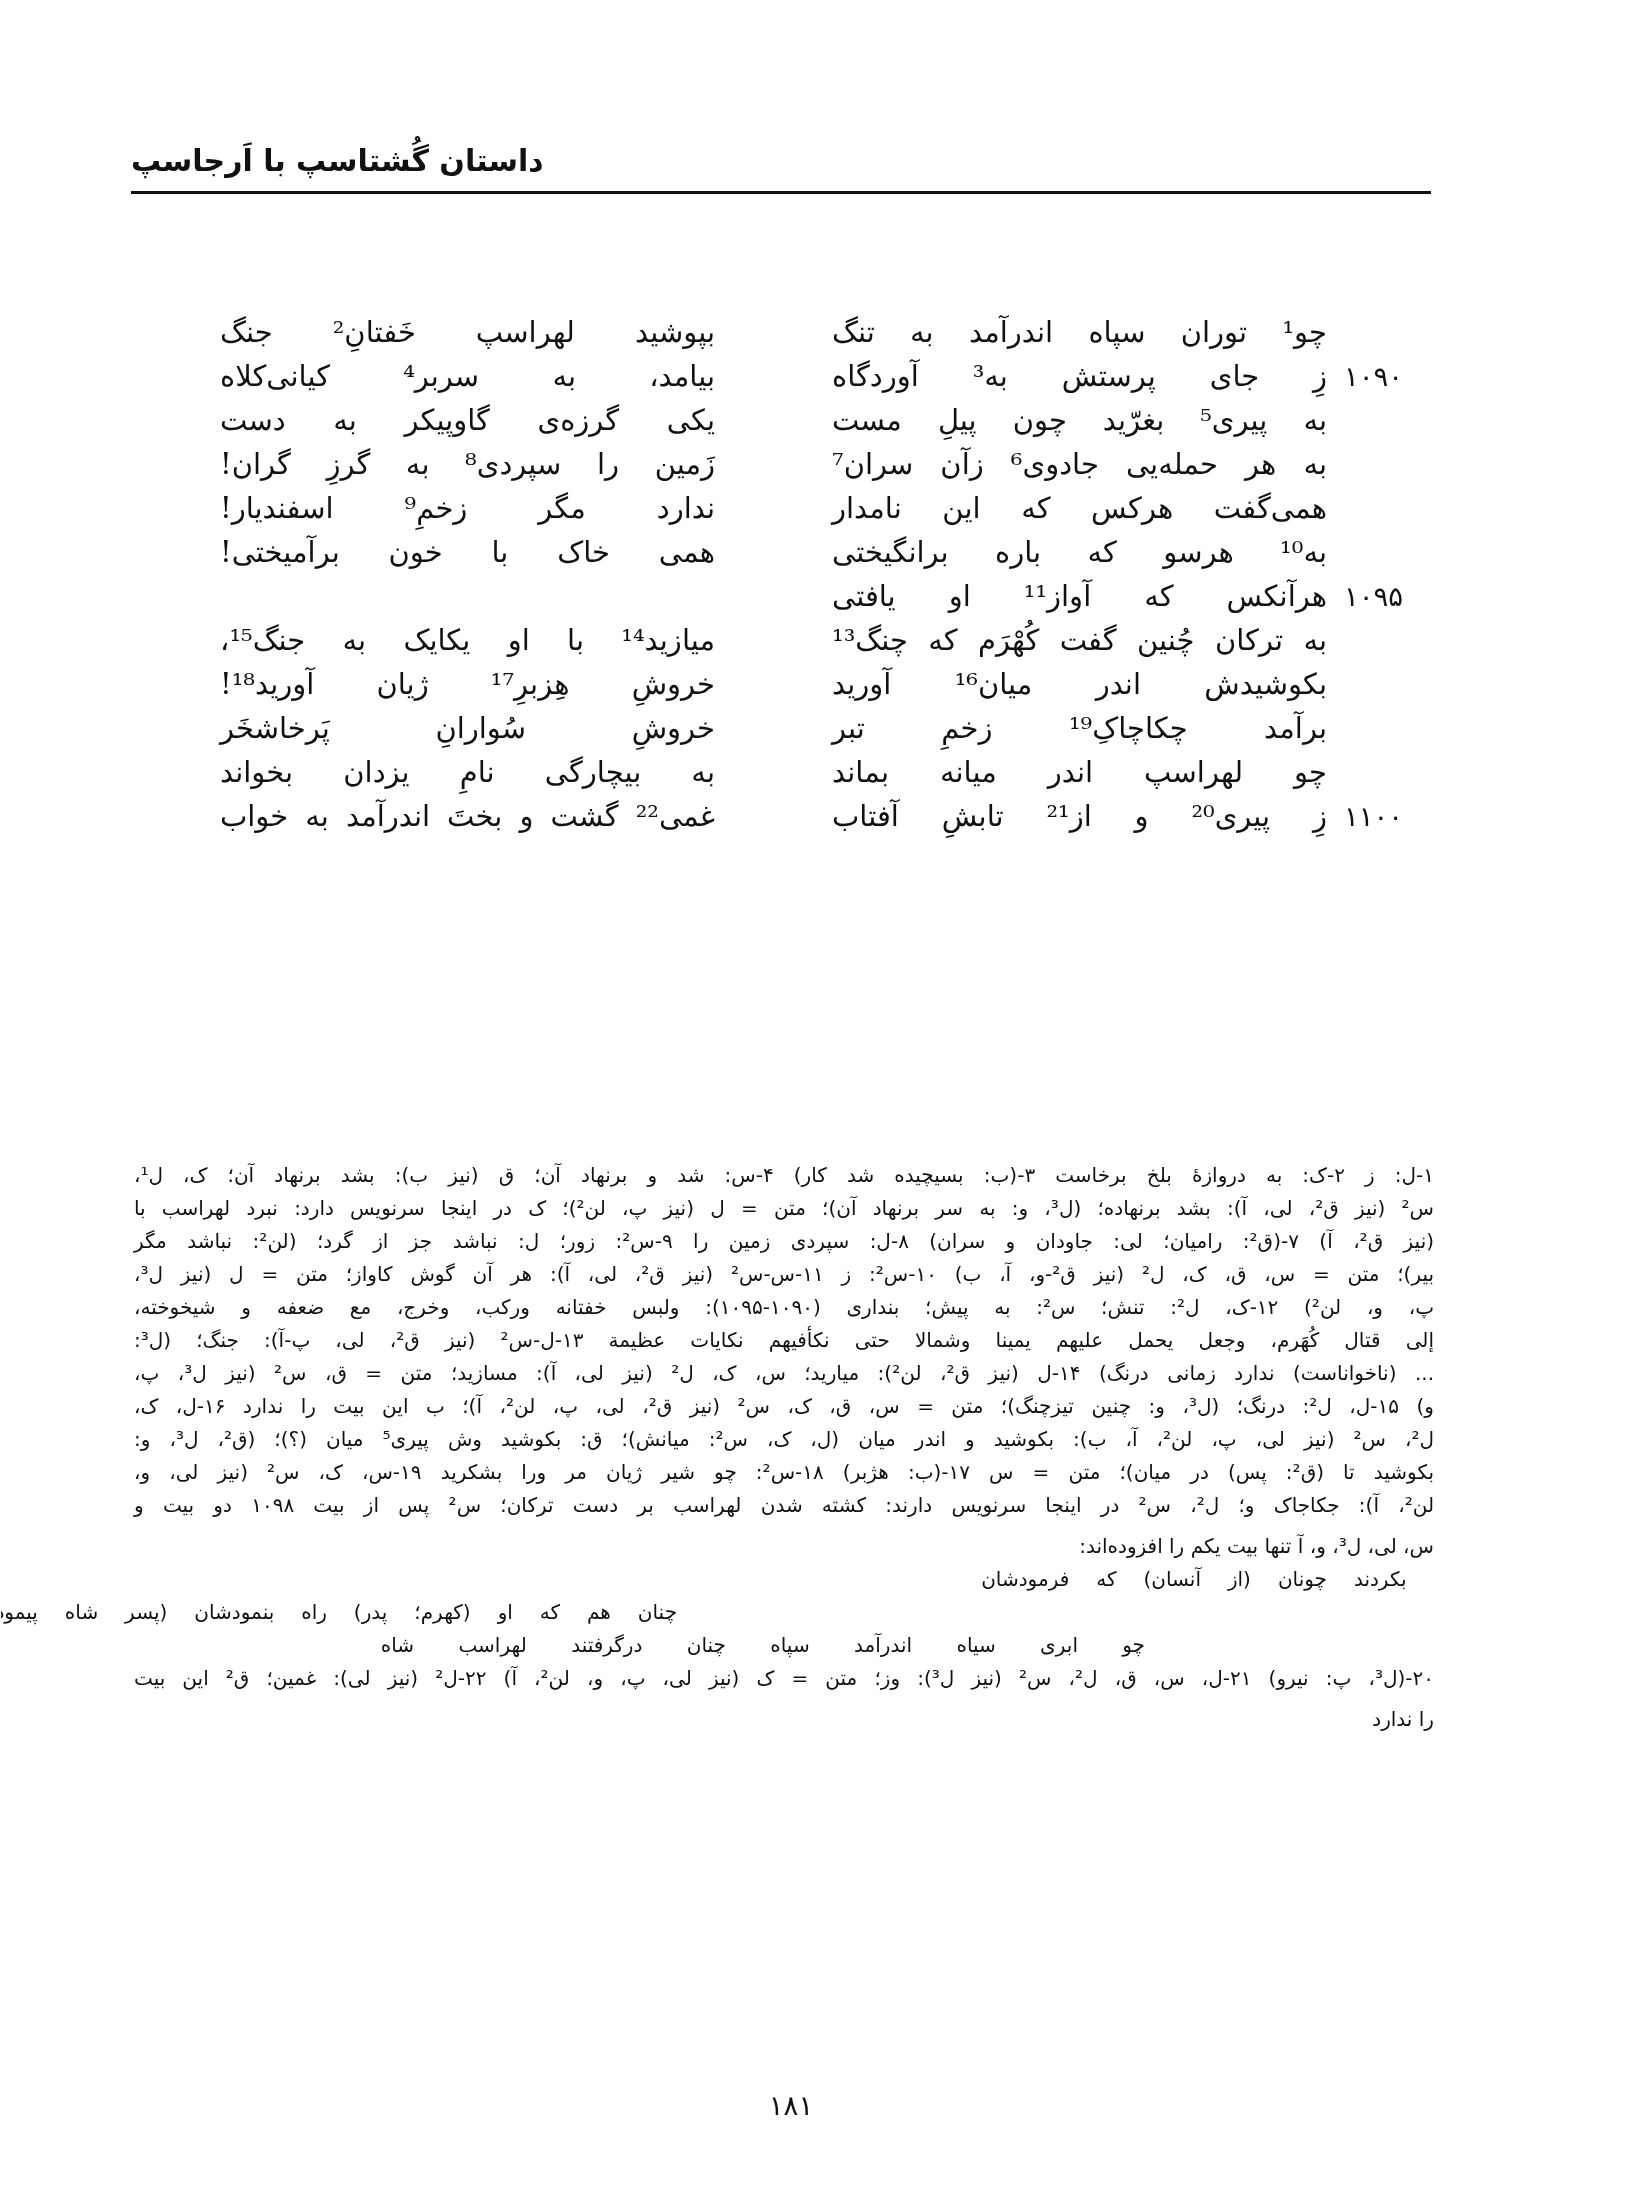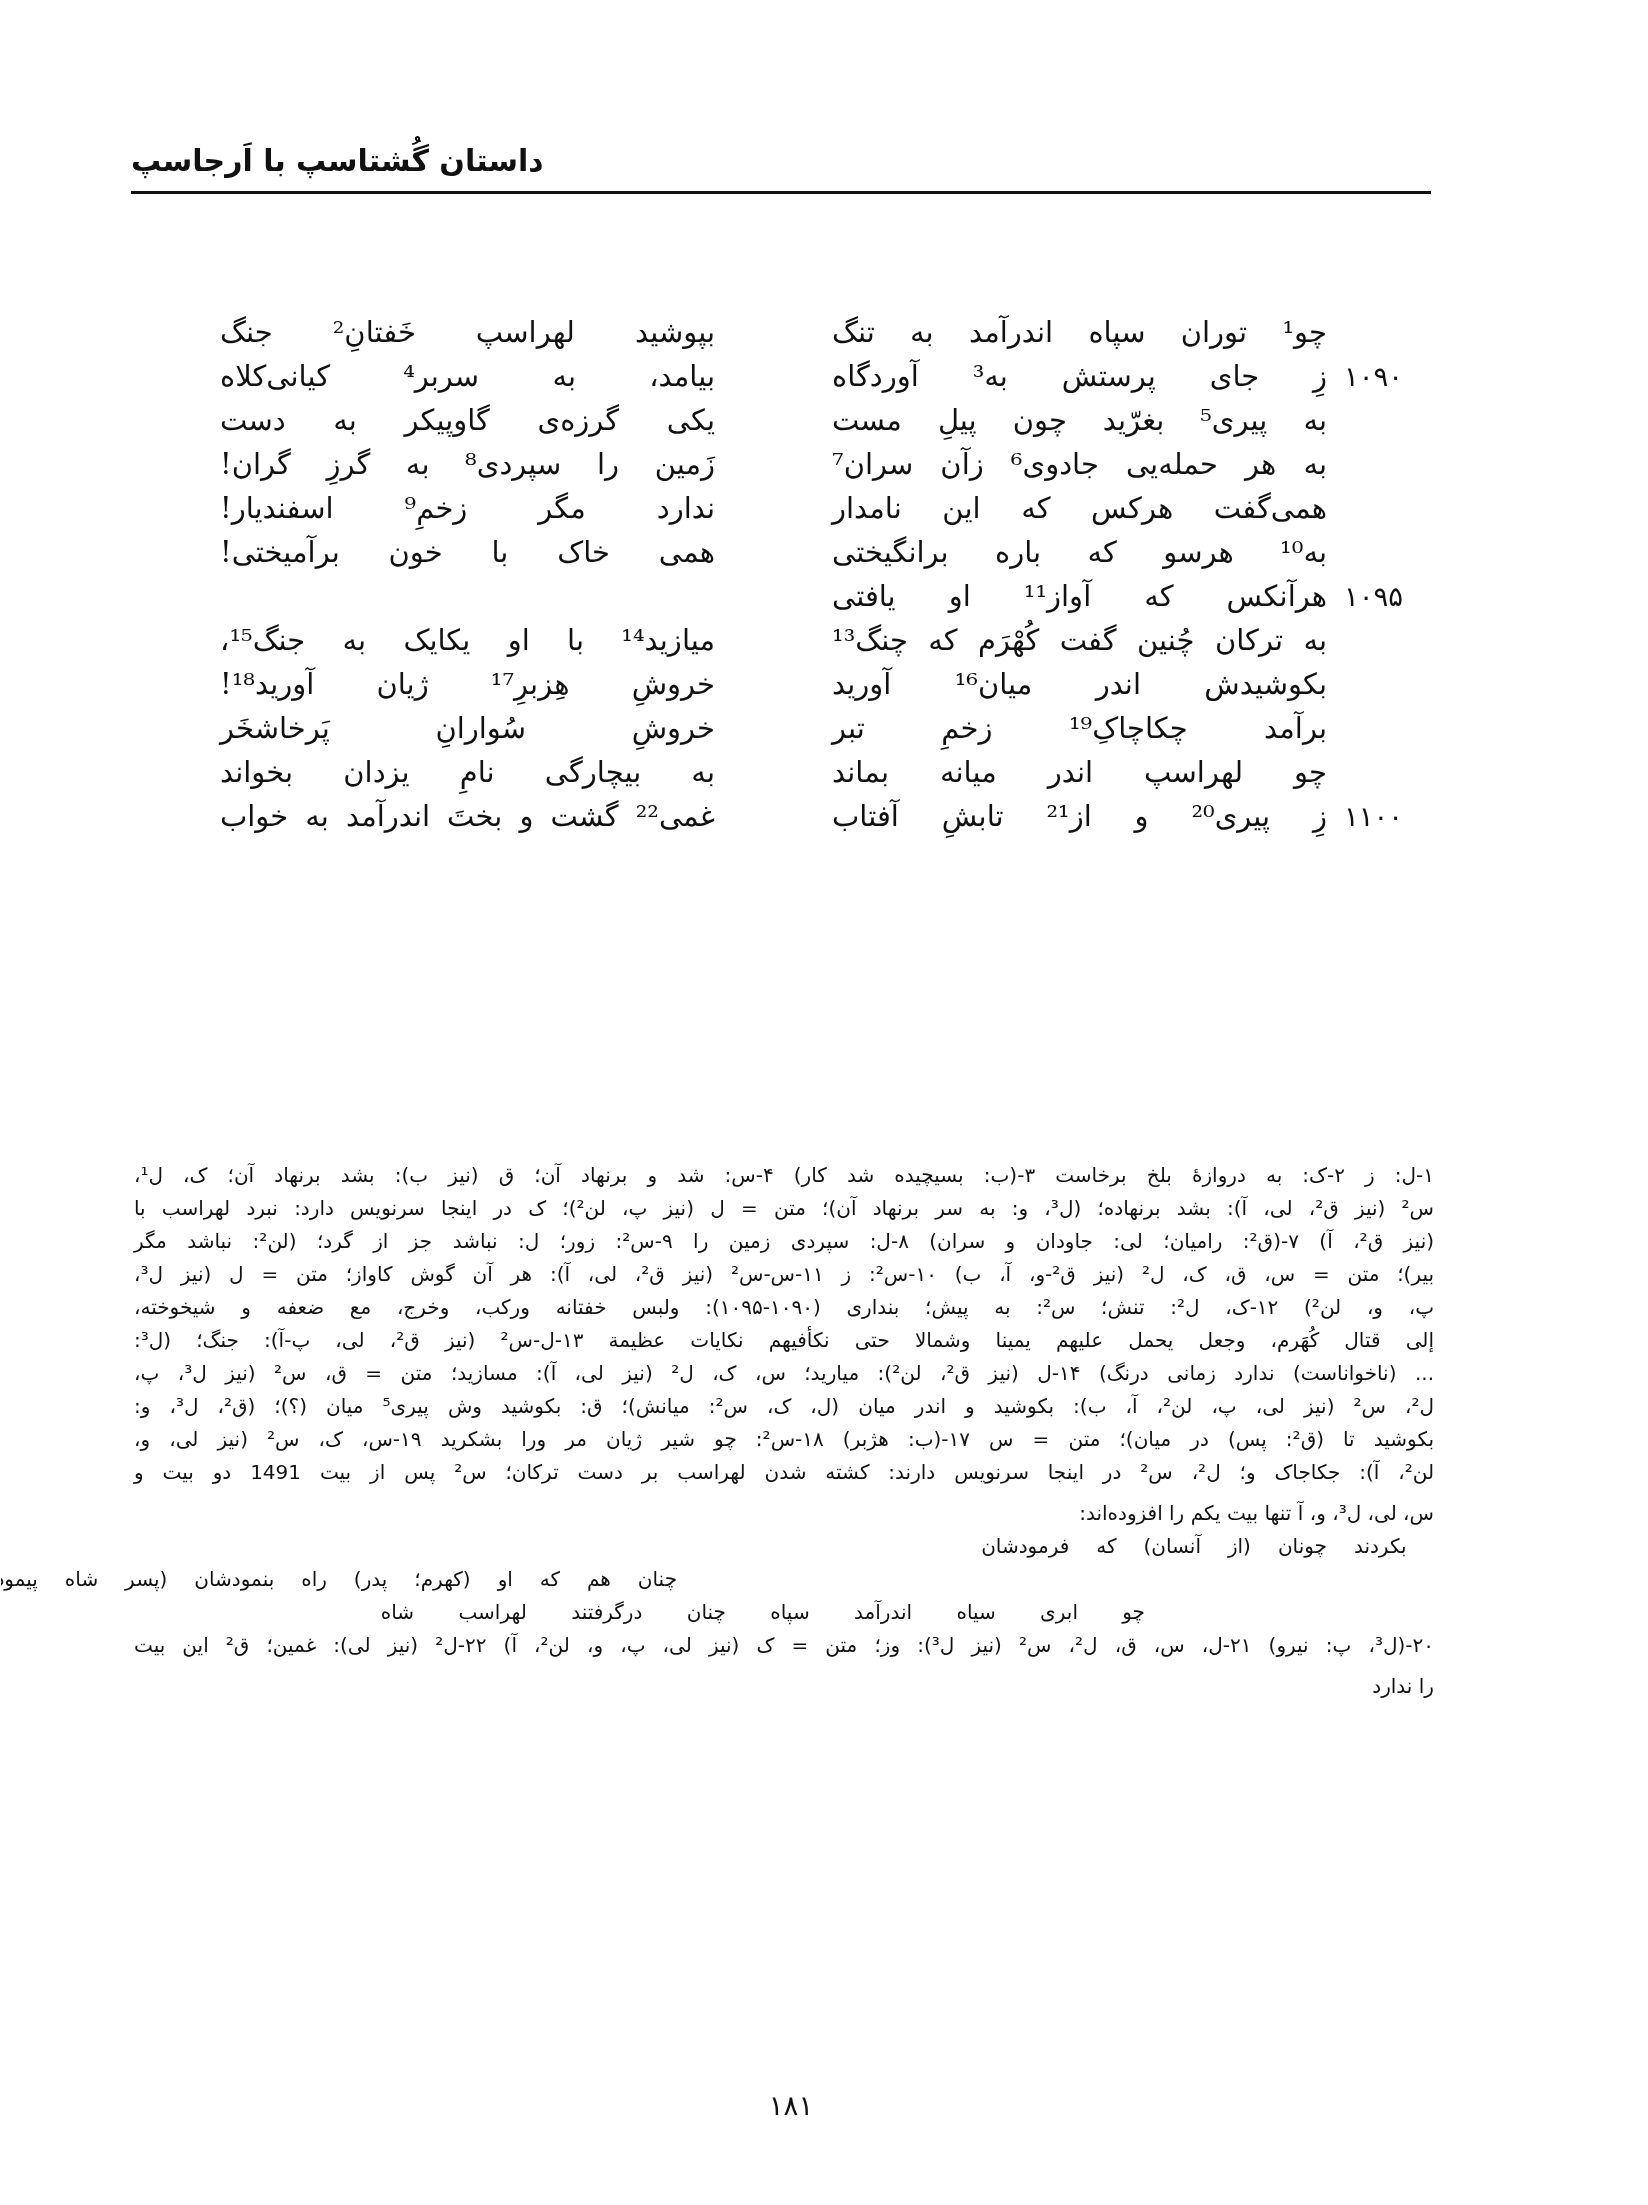--- a/index.html
+++ b/index.html
@@ -116,23 +116,24 @@
 </div>
 
 <div class="footnotes">
   <span class="fn-line">۱-ل: ز ۲-ک: به دروازهٔ بلخ برخاست ۳-(ب: بسیچیده شد کار) ۴-س: شد و برنهاد آن؛ ق (نیز ب): بشد برنهاد آن؛ ک، ل¹،</span>
   <span class="fn-line">س² (نیز ق²، لی، آ): بشد برنهاده؛ (ل³، و: به سر برنهاد آن)؛ متن = ل (نیز پ، لن²)؛ ک در اینجا سرنویس دارد: نبرد لهراسب با</span>
   <span class="fn-line">(نیز ق²، آ) ۷-(ق²: رامیان؛ لی: جاودان و سران) ۸-ل: سپردی زمین را ۹-س²: زور؛ ل: نباشد جز از گرد؛ (لن²: نباشد مگر</span>
   <span class="fn-line">بیر)؛ متن = س، ق، ک، ل² (نیز ق²-و، آ، ب) ۱۰-س²: ز ۱۱-س-س² (نیز ق²، لی، آ): هر آن گوش کاواز؛ متن = ل (نیز ل³،</span>
   <span class="fn-line">پ، و، لن²) ۱۲-ک، ل²: تنش؛ س²: به پیش؛ بنداری (۱۰۹۰-۱۰۹۵): ولبس خفتانه ورکب، وخرج، مع ضعفه و شیخوخته،</span>
   <span class="fn-line">إلی قتال کُهَرم، وجعل یحمل علیهم یمینا وشمالا حتی نکأفیهم نکایات عظیمة ۱۳-ل-س² (نیز ق²، لی، پ-آ): جنگ؛ (ل³:</span>
   <span class="fn-line">... (ناخواناست) ندارد زمانی درنگ) ۱۴-ل (نیز ق²، لن²): میارید؛ س، ک، ل² (نیز لی، آ): مسازید؛ متن = ق، س² (نیز ل³، پ،</span>
+  <span class="fn-line">و) ۱۵-ل، ل²: درنگ؛ (ل³، و: چنین تیزچنگ)؛ متن = س، ق، ک، س² (نیز ق²، لی، پ، لن²، آ)؛ ب این بیت را ندارد ۱۶-ل، ک،</span>
   <span class="fn-line">ل²، س² (نیز لی، پ، لن²، آ، ب): بکوشید و اندر میان (ل، ک، س²: میانش)؛ ق: بکوشید وش پیری⁵ میان (؟)؛ (ق²، ل³، و:</span>
   <span class="fn-line">بکوشید تا (ق²: پس) در میان)؛ متن = س ۱۷-(ب: هژبر) ۱۸-س²: چو شیر ژیان مر ورا بشکرید ۱۹-س، ک، س² (نیز لی، و،</span>
-  <span class="fn-line">لن²، آ): جکاجاک و؛ ل²، س² در اینجا سرنویس دارند: کشته شدن لهراسب بر دست ترکان؛ س² پس از بیت 1491 دو بیت و</span>
+  <span class="fn-line">لن²، آ): جکاجاک و؛ ل²، س² در اینجا سرنویس دارند: کشته شدن لهراسب بر دست ترکان؛ س² پس از بیت ۱۰۹۸ دو بیت و</span>
   <span class="fn-line last">س، لی، ل³، و، آ تنها بیت یکم را افزوده‌اند:</span>
   <span class="fn-verse v1">بکردند چونان (از آنسان) که فرمودشان</span>
   <span class="fn-verse v2">چنان هم که او (کهرم؛ پدر) راه بنمودشان (پسر شاه پیمودشان)</span>
   <span class="fn-verse v3">چو ابری سیاه اندرآمد سپاه چنان درگرفتند لهراسب شاه</span>
   <span class="fn-line">۲۰-(ل³، پ: نیرو) ۲۱-ل، س، ق، ل²، س² (نیز ل³): وز؛ متن = ک (نیز لی، پ، و، لن²، آ) ۲۲-ل² (نیز لی): غمین؛ ق² این بیت</span>
   <span class="fn-line last">را ندارد</span>
 </div>
 
 <div class="page-number">۱۸۱</div>
 

